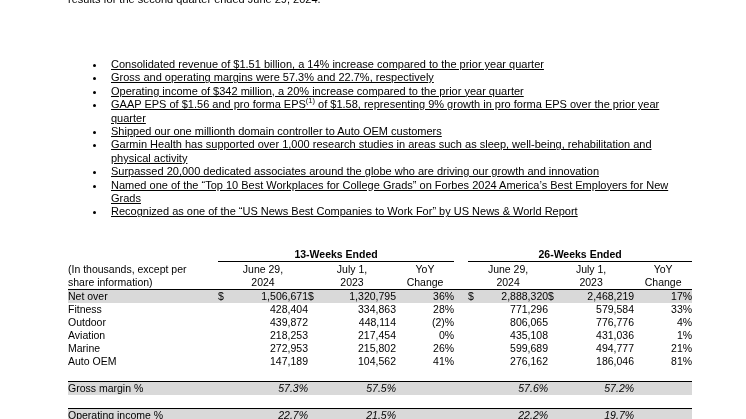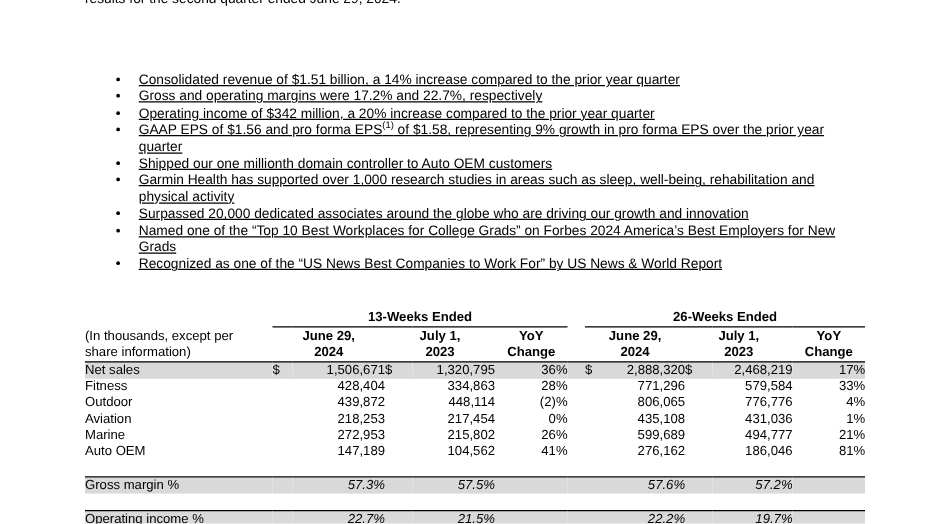--- a/index.html
+++ b/index.html
@@ -57,21 +57,21 @@
     line-height: 12px;
     border-bottom: 1px solid #000;
   }
   .group-th {
     font-weight: bold;
     text-align: center;
     vertical-align: bottom;
     border-bottom: 1px solid #000;
   }
   .sub-th {
-    font-weight: bold;
+    font-weight: normal;
     text-align: center;
     vertical-align: bottom;
     line-height: 11.5px;
     padding-bottom: 2px;
     border-bottom: 1px solid #000;
   }
   .lbl { text-align: left; padding-left: 2px; white-space: nowrap; }
   .lbl-indent { padding-left: 24px; }
   .d  { text-align: left; padding-left: 2px; }
   .d2 { padding-left: 6px; }
@@ -88,21 +88,21 @@
 <body>
 
 <div class="page">
 
   <div class="topline">results for the second quarter ended June 29, 2024.</div>
 
 
   <div class="bullets">
     <ul>
       <li><span>Consolidated revenue of $1.51 billion, a 14% increase compared to the prior year quarter</span></li>
-      <li><span>Gross and operating margins were 17.2% and 22.7%, respectively</span></li>
+      <li><span>Gross and operating margins were 57.3% and 22.7%, respectively</span></li>
       <li><span>Operating income of $342 million, a 20% increase compared to the prior year quarter</span></li>
       <li><span>GAAP EPS of $1.56 and pro forma EPS</span><sup>(1)</sup><span> of $1.58, representing 9% growth in pro forma EPS over the prior year quarter</span></li>
       <li><span>Shipped our one millionth domain controller to Auto OEM customers</span></li>
       <li><span>Garmin Health has supported over 1,000 research studies in areas such as sleep, well-being, rehabilitation and physical activity</span></li>
       <li><span>Surpassed 20,000 dedicated associates around the globe who are driving our growth and innovation</span></li>
       <li><span>Named one of the “Top 10 Best Workplaces for College Grads” on Forbes 2024 America’s Best Employers for New Grads</span></li>
       <li><span>Recognized as one of the “US News Best Companies to Work For” by US News &amp; World Report</span></li>
     </ul>
   </div>
 
@@ -153,21 +153,21 @@
             <div>July 1,</div>
             <div>2023</div>
           </td>
         <td class="sub-th">
             <div>YoY</div>
             <div>Change</div>
           </td>
       </tr>
 
       <tr class="row-shaded">
-        <td class="lbl">Net sales</td>
+        <td class="lbl">Net over</td>
         <td class="d">$</td>
         <td class="v">1,506,671</td>
         <td class="d d2">$</td>
         <td class="v">1,320,795</td>
         <td class="c">36%</td>
         <td></td>
         <td class="d">$</td>
         <td class="v">2,888,320</td>
         <td class="d d2">$</td>
         <td class="v">2,468,219</td>

